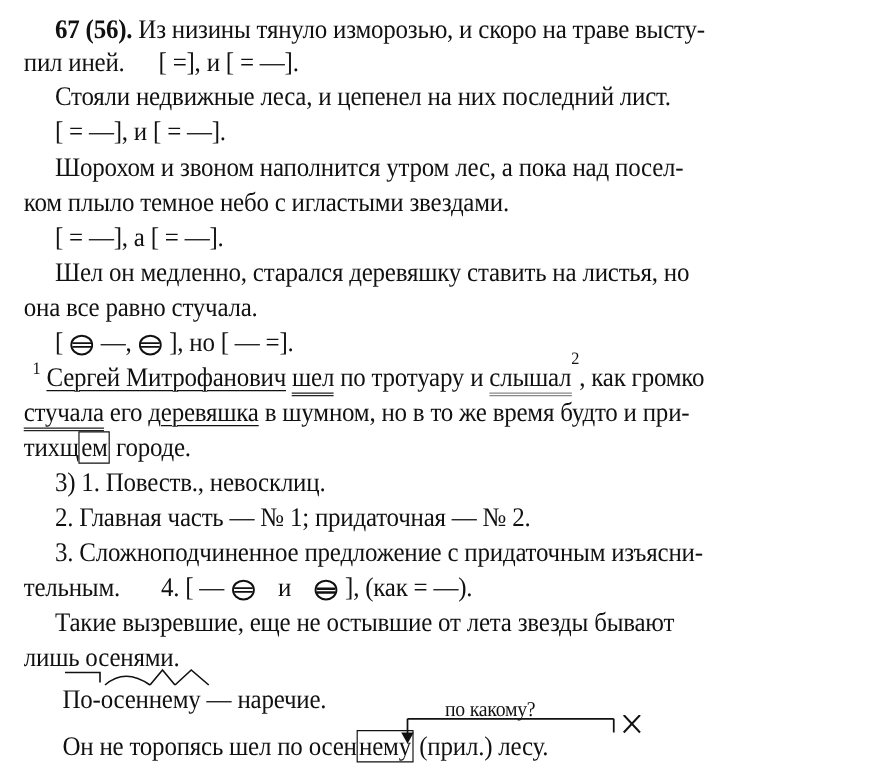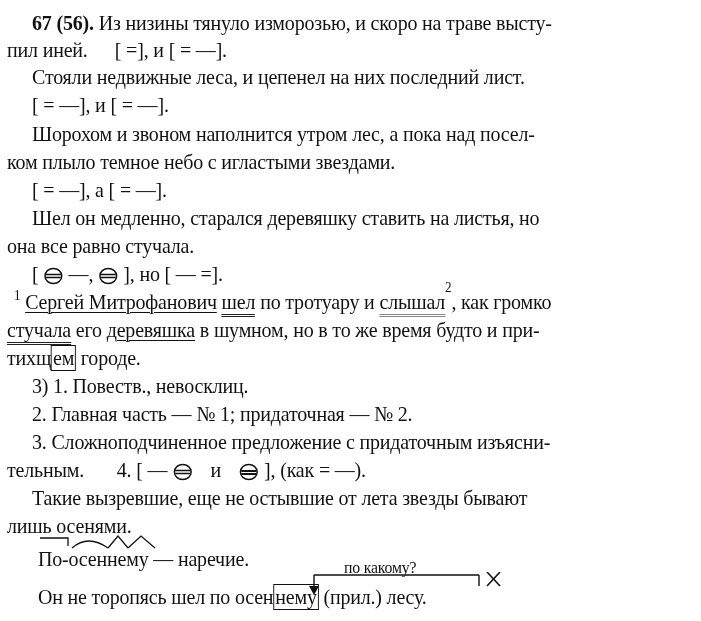--- a/index.html
+++ b/index.html
@@ -1,20 +1,20 @@
 <!DOCTYPE html>
 <html><head>
 <meta charset="utf-8">
 <style>
   html, body { margin: 0; padding: 0; background: #ffffff; }
   body {
     width: 701px; height: 621px; overflow: hidden; position: relative;
     font-family: "Liberation Serif", serif; color: #111111;
   }
-  .page { position: absolute; left: 4px; top: 0; width: 678px; height: 621px; }
+  .page { position: absolute; left: 16px; top: 0; width: 678px; height: 621px; }
   .line {
     position: absolute; white-space: nowrap;
     font-size: 21.5px; line-height: 26px; letter-spacing: -0.2px;
     transform-origin: left top;
   }
   .cond { transform: scaleX(0.93); }
   .bold { font-weight: bold; }
   .u1 { text-decoration: underline; text-underline-offset: 3px; text-decoration-thickness: 1px; }
   .u2 { border-bottom: 3px double #222; }
   .ugray { border-bottom: 3px double #888; }

